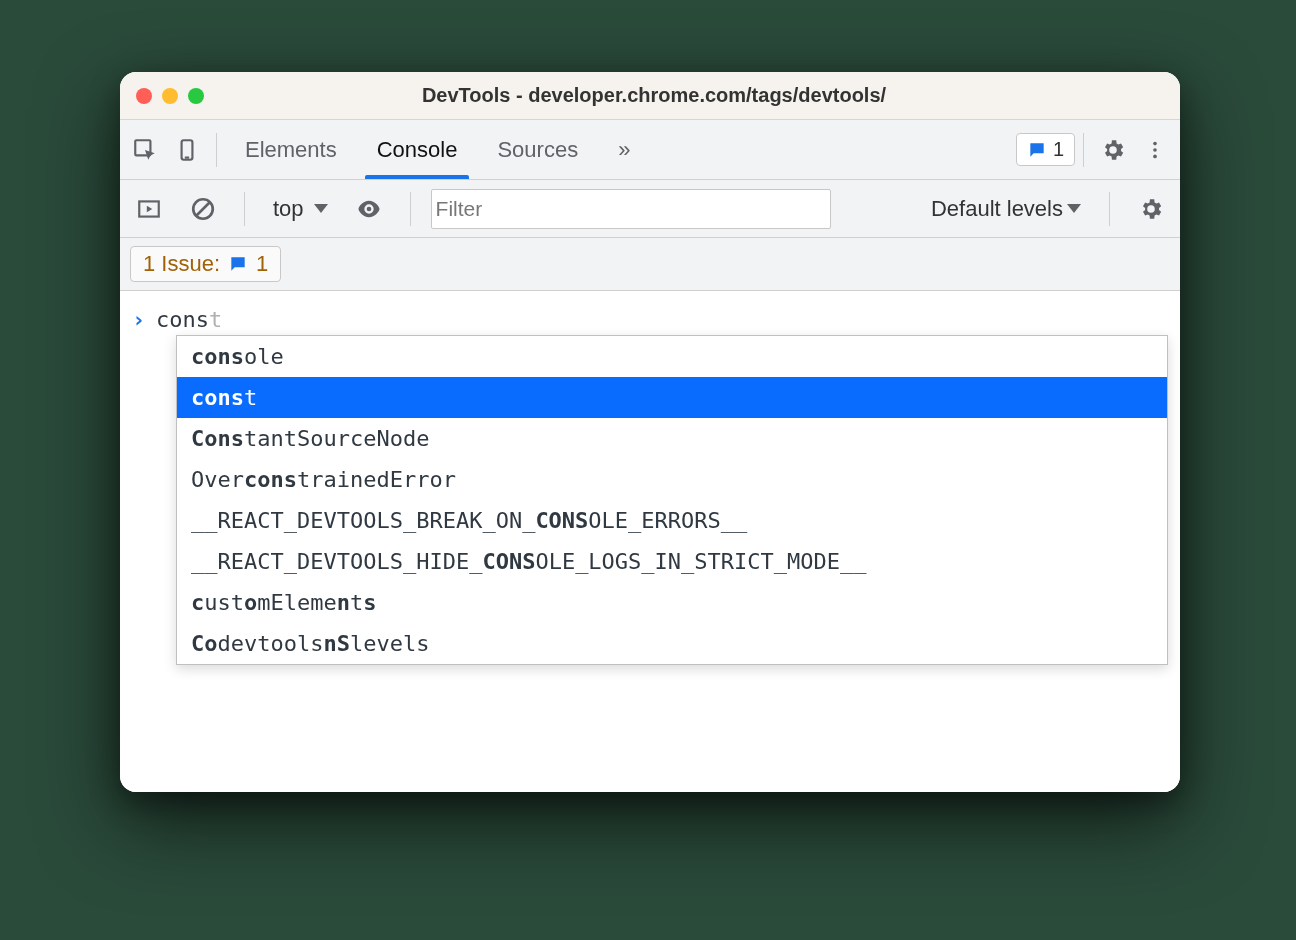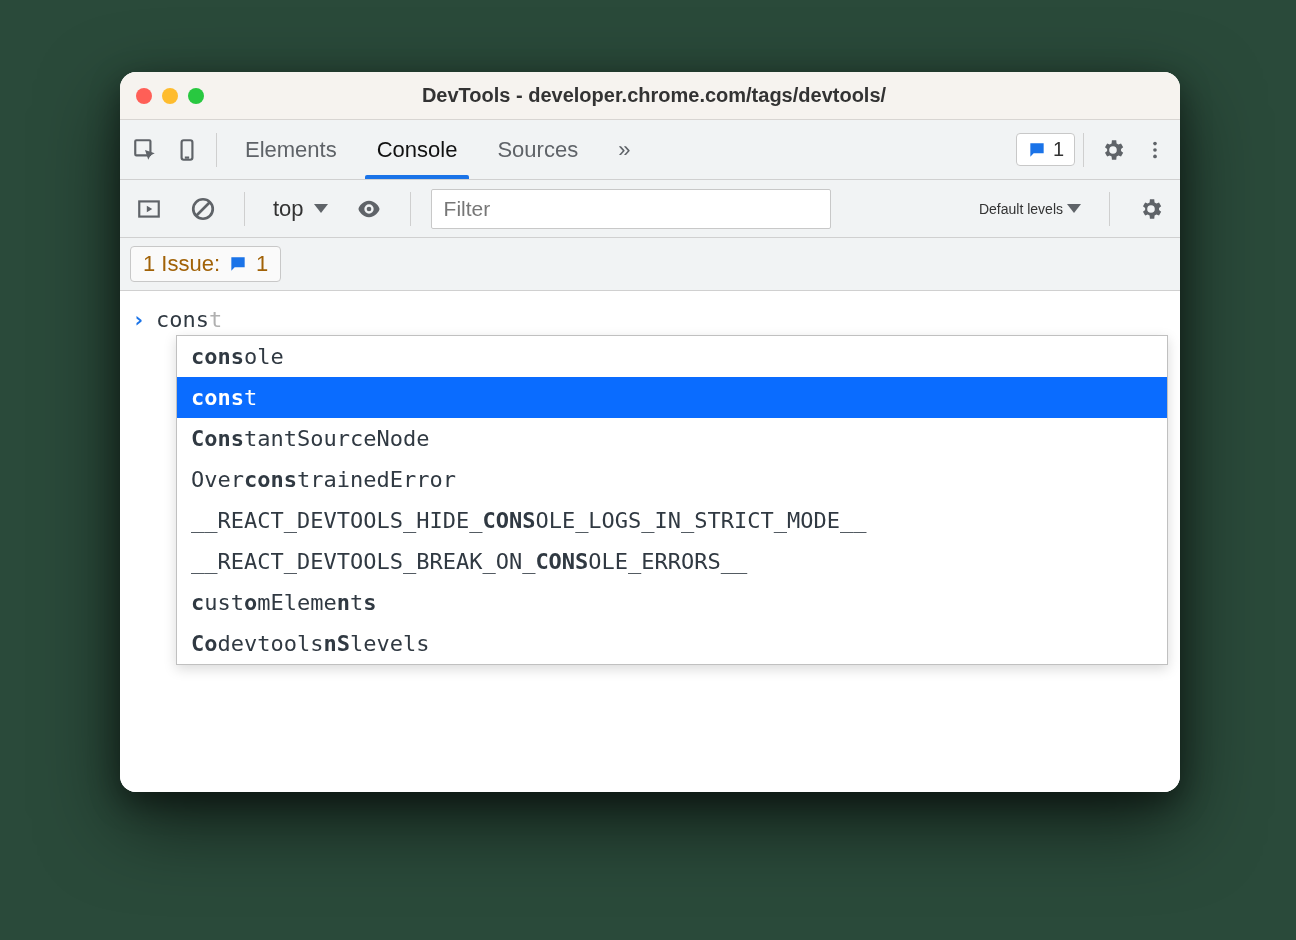--- a/index.html
+++ b/index.html
@@ -105,29 +105,29 @@
   }
   .ctx .tri, .levels .tri {
     width:0;height:0;border-left:7px solid transparent;border-right:7px solid transparent;border-top:9px solid #5f6368;
     margin-left:4px;
   }
   .filter {
     height: 40px;
     border:1px solid #c8c8c8;
     background:#fff;
     border-radius:2px;
-    padding: 0 12px;
+    padding: 0 4px;
     font-size: 21px;
     color:#333;
     width: 400px;
   }
   .filter::placeholder { color:#777; }
   .levels {
     display:flex; align-items:center;
-    font-size: 14px; color:#333;
+    font-size: 22px; color:#333;
     padding: 0 8px;
   }
   
   .issues-bar {
     background:#f1f3f4;
     border-bottom:1px solid #d0d0d0;
     padding: 8px 10px;
   }
   .issues-chip {
     display:inline-flex; align-items:center; gap:8px;
@@ -307,20 +307,20 @@
         <span class="typed">cons</span><span class="ghost">t</span>
       </span>
     </div>
 
     <div class="autocomplete" id="autocomplete">
 
     <div class="ac-row"><span class="hl">cons</span><span>ole</span></div>
         <div class="ac-row sel"><span class="hl">cons</span><span>t</span></div>
         <div class="ac-row"><span class="hl">Cons</span><span>tantSourceNode</span></div>
         <div class="ac-row"><span>Over</span><span class="hl">cons</span><span>trainedError</span></div>
+        <div class="ac-row"><span>__REACT_DEVTOOLS_BREAK_ON_</span><span class="hl">CONS</span><span>OLE_ERRORS__</span></div>
         <div class="ac-row"><span>__REACT_DEVTOOLS_HIDE_</span><span class="hl">CONS</span><span>OLE_LOGS_IN_STRICT_MODE__</span></div>
-        <div class="ac-row"><span>__REACT_DEVTOOLS_BREAK_ON_</span><span class="hl">CONS</span><span>OLE_ERRORS__</span></div>
         <div class="ac-row"><span class="hl">c</span><span>ust</span><span class="hl">o</span><span>mEleme</span><span class="hl">n</span><span>t</span><span class="hl">s</span></div>
         <div class="ac-row"><span class="hl">Co</span><span>devtools</span><span class="hl">nS</span><span>levels</span></div>
       </div>
   </div>
 
 </div>
 
 </body></html>

